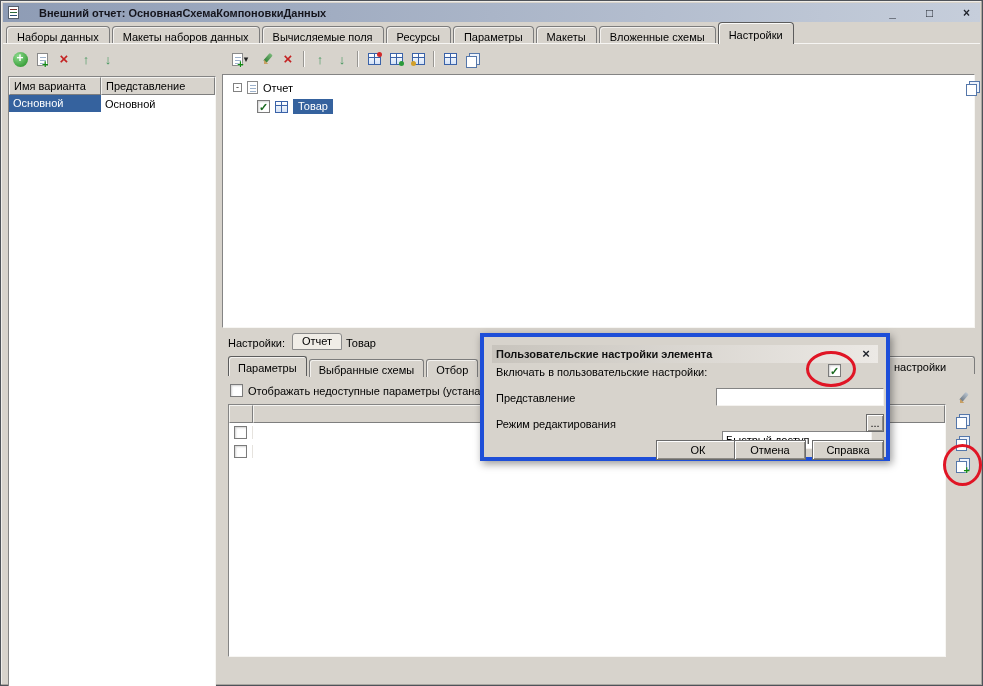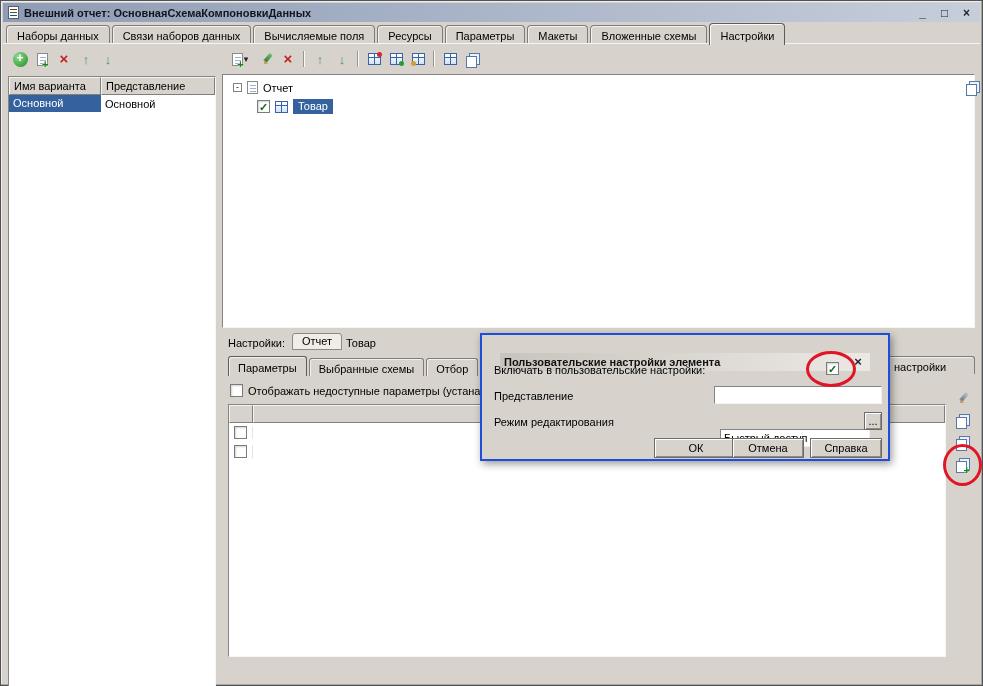--- a/index.html
+++ b/index.html
@@ -1,30 +1,30 @@
 <!DOCTYPE html>
 <html style="--selection: #35629e; --window-bg: #d7d3cc; --titlebar-start: #8e9cb5; --titlebar-end: #c6cedb; --annotation: #e01525;"><head>
 <meta charset="utf-8">
 <style>
   * { margin:0; padding:0; box-sizing:border-box; }
   html,body { width:983px; height:686px; overflow:hidden; }
   body { font-family:"Liberation Sans", sans-serif; font-size:11px; color:#000; background:#8a8a8a; }
-  .abs { position:absolute; }
+  .abs { position:absolute;align-items:center; }
   .window {
     position:relative; width:983px; height:686px;
     background:var(--window-bg,#d7d3cc);
     box-shadow: inset 0 0 0 1px #4e535a, inset -2px -2px 0 #a9a6a0, inset 2px 2px 0 #efede9;
   }
   .txt { white-space:nowrap; }
 
   
   .titlebar {
     left:3px; top:3px; width:977px; height:19px;
     background:linear-gradient(90deg, var(--titlebar-start,#8e9cb5), var(--titlebar-end,#c6cedb));
-    display:flex; align-items:center; padding:0 5px; gap:5px;
+    display:flex; align-items:center; padding:0 5px; gap:20px;
   }
   .titlebar .title { font-weight:bold; color:#14141c; flex:1; }
   .winbtn { width:17px; height:15px; display:flex; align-items:center; justify-content:center;
             font-weight:bold; color:#20242c; font-size:12px; }
   .pageicon { width:11px; height:13px; background:#fff; border:1px solid #55606e; position:relative; }
   .pageicon::before { content:""; position:absolute; left:1px; top:2px; width:7px; height:1px;
             background:#7b2d2d; box-shadow:0 3px 0 #2d6b3a, 0 6px 0 #2d4f7b; }
 
   
   .tabstrip { left:6px; top:24px; height:20px; display:flex; gap:2px; }
@@ -85,21 +85,21 @@
   .stab { padding:2px 9px 0 9px; height:18px; display:flex; align-items:center;
     background:var(--window-bg,#d7d3cc); border:1px solid #7c7c7c; border-bottom:none;
     border-radius:3px 3px 0 0; box-shadow:inset 1px 1px 0 #f3f1ee; position:relative; top:2px; }
   .stab.active { top:0; height:20px; border-color:#5c5c5c; z-index:3; }
   .prow { display:flex; align-items:center; height:19px; }
   .prow .cbc { width:24px; display:flex; justify-content:center; border-right:1px solid #e6e3de; }
   .prow .ncell { width:228px; padding-left:4px; border-right:1px solid #e6e3de; height:19px; display:flex; align-items:center; }
 
   
   .dialog { left:480px; top:333px; width:410px; height:128px; background:var(--window-bg,#d7d3cc);
-    border:2px solid #1d4ed8; box-shadow:2px 3px 8px rgba(0,0,0,.4); z-index:10; padding:18px; }
+    border:4px solid #1d4ed8; box-shadow:2px 3px 8px rgba(0,0,0,.4); z-index:10; padding:8px; }
   .dlg-title { height:18px; background:linear-gradient(90deg,#c8c4bd,#ece9e5);
     display:flex; align-items:center; padding:0 4px; font-weight:bold; color:#111; }
   .dlg-close { margin-left:auto; width:16px; height:14px; text-align:center; font-weight:bold; font-size:13px;
     line-height:13px; color:#20242c; }
   .field-input { background:#fff; border:1px solid #848484; border-right-color:#f4f2ef; border-bottom-color:#f4f2ef;
     height:18px; font-family:"Liberation Sans",sans-serif; font-size:11px; padding:0 3px; outline:none; }
   .btn { background:var(--window-bg,#d7d3cc); border:1px solid #6b6b6b;
     box-shadow:inset 1px 1px 0 #ffffff, inset -1px -1px 0 #8e8b85;
     font-family:"Liberation Sans",sans-serif; font-size:11px; display:flex; align-items:center; justify-content:center; }
 
@@ -113,21 +113,21 @@
   <div class="abs titlebar">
     <span class="pageicon"></span>
     <span class="title txt">Внешний отчет: ОсновнаяСхемаКомпоновкиДанных</span>
     <span class="winbtn">_</span>
     <span class="winbtn">□</span>
     <span class="winbtn">×</span>
   </div>
 
   <div class="abs tabstrip">
     <div class="tab txt">Наборы данных</div>
-    <div class="tab txt">Связи наборов данных</div>
+    <div class="tab txt">Макеты наборов данных</div>
     <div class="tab txt">Вычисляемые поля</div>
     <div class="tab txt">Ресурсы</div>
     <div class="tab txt">Параметры</div>
     <div class="tab txt">Макеты</div>
     <div class="tab txt">Вложенные схемы</div>
     <div class="tab active txt">Настройки</div>
   </div>
   <div class="abs contentframe"></div>
 
   <div class="abs toolbar" style="left:10px; top:49px;">

